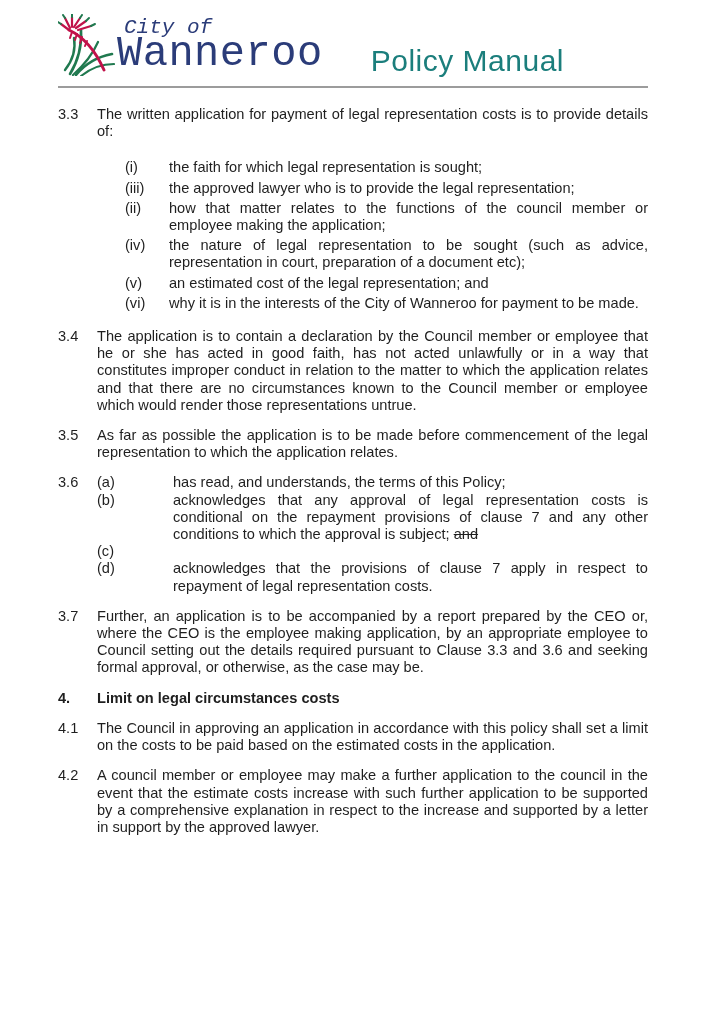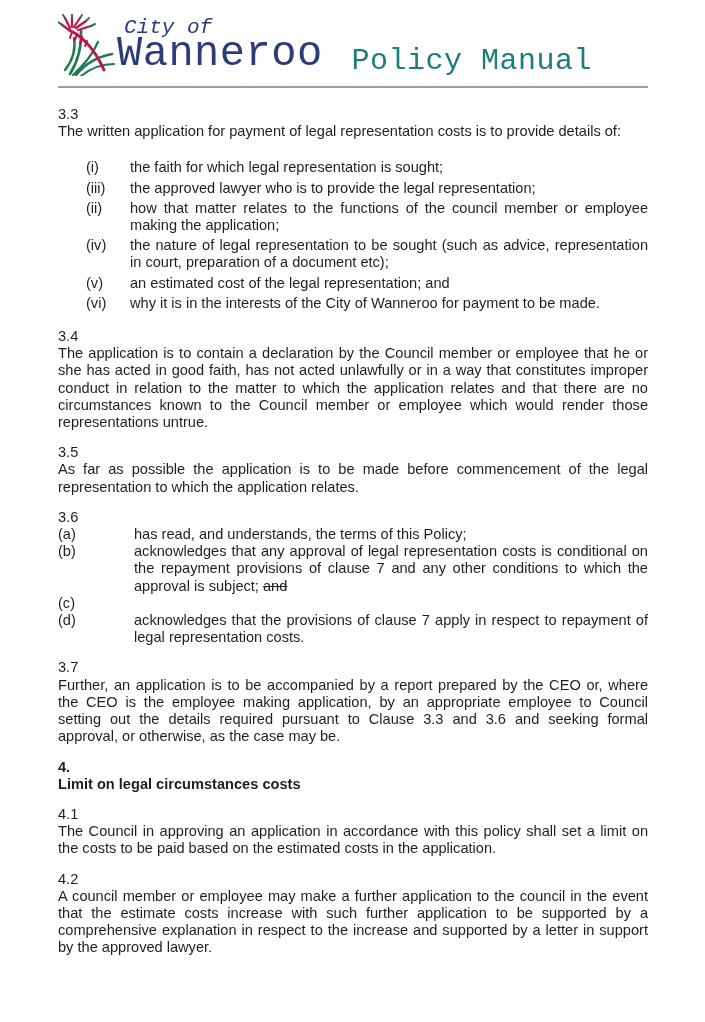--- a/index.html
+++ b/index.html
@@ -14,27 +14,27 @@
     line-height:17.2px; color:var(--ink);
   }
   
   header{display:flex; justify-content:space-between; align-items:flex-start;}
   .logo{display:flex; align-items:flex-start;}
   .logo svg{width:57px; height:62px; flex:none; margin-right:2px;}
   .logo-text{color:var(--navy); font-family:Liberation Mono, monospace;}
   .logo-line1{font-style:italic; font-size:21px; line-height:21px; padding-left:7px; margin-top:3px;}
   .logo-line2{font-size:42px; line-height:33px; letter-spacing:0.5px;}
   .doc-title{
-    margin:32px 56px 0 0; font-family:Liberation Mono, monospace; font-weight:400;
+    margin:32px 84px 0 0; font-family:Liberation Sans, sans-serif; font-weight:400;
     font-size:30px; line-height:30px; color:var(--teal); letter-spacing:0.5px;
   }
   .rule{height:2px; background:var(--rule); margin-top:10px;}
   
   main{margin-top:18px;}
-  .clause{display:flex; margin-bottom:13px;flex-direction:column;}
+  .clause{display:flex; margin-bottom:13px;}
   .clause.bold{font-weight:bold;}
   .cnum{width:39px; flex:none;}
   .cbody{flex:1; min-width:0;}
   .ctext{margin:0; text-align:justify;}
   .sublist{margin-top:0;}
   .sublist.roman{margin-left:28px; margin-top:19px;}
   .item{display:flex;}
   .roman .item{margin-bottom:3px;}
   .alpha .item{margin-bottom:0;}
   .ilabel{flex:none;}

